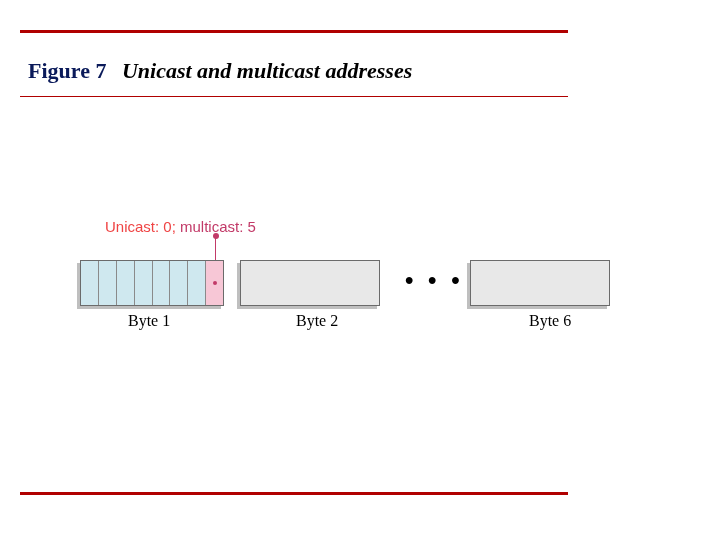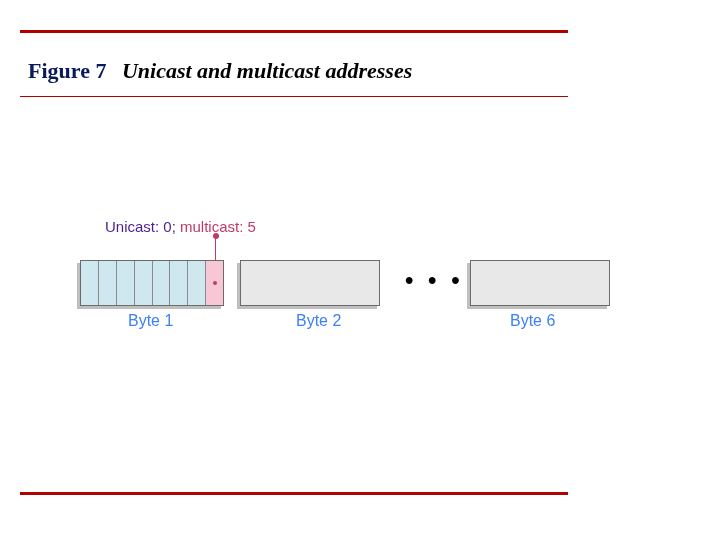--- a/index.html
+++ b/index.html
@@ -119,38 +119,38 @@
     font-family: Arial, Helvetica, sans-serif;
     font-size: 24px;
     font-weight: bold;
     letter-spacing: 4px;
     color: #000;
   }
 
   .byte-label {
     position: absolute;
     top: 112px;
-    font-family: Liberation Sans, sans-serif;
+    font-family: Liberation Serif, serif;
     font-size: 16px;
-    color: #3b82f6;
+    color: #000000;
   }
   .lbl1 { left: 128px; }
   .lbl2 { left: 296px; }
-  .lbl6 { left: 510px; }
+  .lbl6 { left: 529px; }
 
   
   .annot {
     position: absolute;
     font-family: "Myriad Pro", "Segoe UI", Arial, sans-serif;
     font-size: 15px;
     left: 105px;
     top: 18px;
     white-space: nowrap;
   }
-  .annot .uni { color: #4c1d95; }
+  .annot .uni { color: #ef4444; }
   .annot .multi { color: #c23a68; }
   .leader {
     position: absolute;
     left: 215px;  
     top: 36px;
     width: 1px;
     height: 24px;
     background: #c23a68;
   }
   .leader::before {

